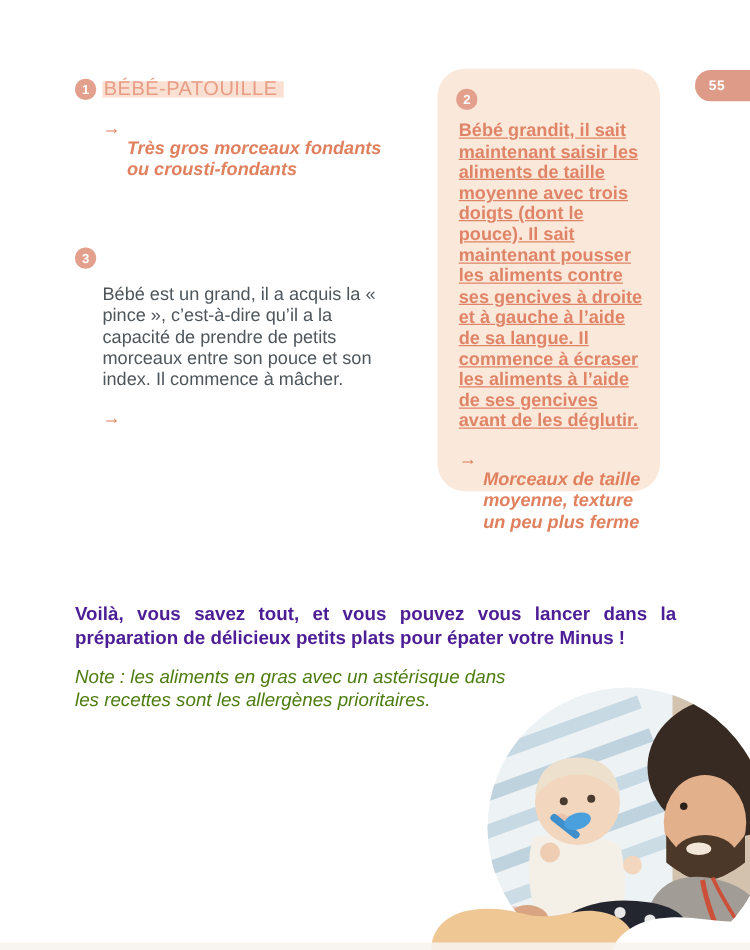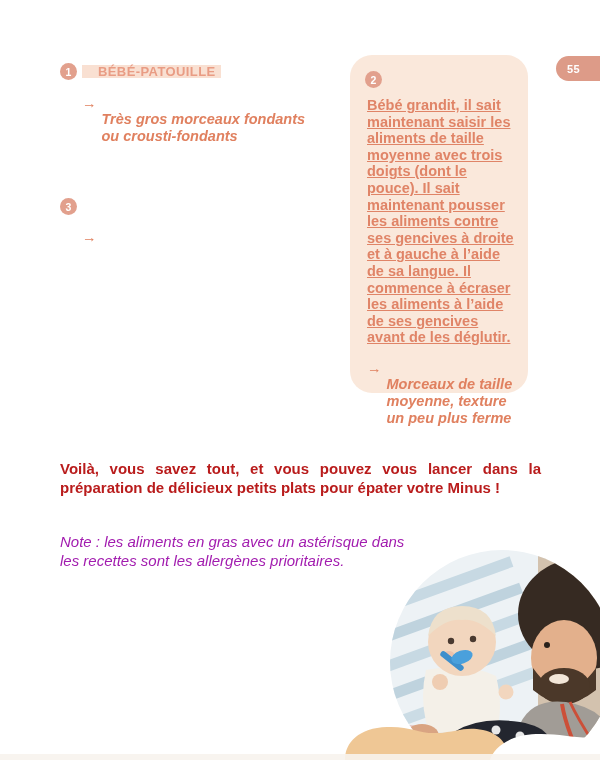--- a/index.html
+++ b/index.html
@@ -19,22 +19,22 @@
   }
   
   .num-badge {
     flex:0 0 auto; width:17px; height:17px; border-radius:50%;
     background:#E2A08D; color:#fff; font-weight:bold; font-size:10.5px;
     display:inline-flex; align-items:center; justify-content:center;
     margin-top:1px;
   }
   .sec-head { display:flex; align-items:flex-start; gap:5px; }
   .sec-title {
-    color:#E99C84; font-weight:bold; font-size:13px; letter-spacing:0.4px;
-    line-height:19px; padding:0 5px 0 16px;
+    color:#E99C84; font-weight:normal; font-size:16px; letter-spacing:0.4px;
+    line-height:19px; padding:0 5px 0 1px;
     background:linear-gradient(#F9E0D2,#F9E0D2) no-repeat left 55% / 100% 13px;
   }
   .box .sec-title {
     background:linear-gradient(#F3D3C1,#F3D3C1) no-repeat left 55% / 100% 13px;
   }
   .sec-body {
     margin:13px 0 0 22px; width:238px;
     color:#4E565C; font-size:14.5px; line-height:17px;
   }
   .tip {
@@ -52,27 +52,27 @@
     background:#FAE8DB; border-radius:22px; box-sizing:border-box;
     padding:15px 13px 0 15px;
   }
   .box .sec-body {
     margin:9px 0 0 2px; width:148px;
     color:#E08467; font-weight:bold; font-size:14.5px; line-height:16.6px;text-decoration:underline;
   }
   .box .tip { margin:14px 0 0 2px; }
   
   .closing {
-    position:absolute; left:60px; top:444px; width:481px;
-    color:#b91c1c; font-weight:bold; font-size:15px; line-height:19px;
+    position:absolute; left:60px; top:467px; width:481px;
+    color:#4c1d95; font-weight:bold; font-size:15px; line-height:19px;
     text-align:justify;
   }
   .note {
     position:absolute; left:60px; top:517px; width:352px;
-    color:#a21caf; font-style:italic; font-size:15px; line-height:19px;
+    color:#4d7c0f; font-style:italic; font-size:15px; line-height:19px;
   }
   
   .photo-wrap { position:absolute; left:370px; top:540px; width:240px; height:230px; }
   .blob-tan   { position:absolute; left:345px; top:718px; width:165px; height:42px; }
   .blob-white { position:absolute; left:490px; top:725px; width:110px; height:35px; }
   .bottom-strip {
     position:absolute; left:0; bottom:0; width:600px; height:6px;
     background:rgba(247,243,237,0.9);
   }
 </style>
@@ -94,20 +94,21 @@
       <span class="tip-arrow">→</span>
       <span class="tip-text">Très gros morceaux fondants
 ou crousti-fondants</span>
     </div>
   </div>
 
   <div class="section section-3">
     <div class="sec-head">
       <span class="num-badge">3</span>
     </div>
+    <p class="sec-body">Bébé est un grand, il a acquis la « pince », c’est-à-dire qu’il a la capacité de prendre de petits morceaux entre son pouce et son index. Il commence à mâcher.</p>
     <div class="tip">
       <span class="tip-arrow">→</span>
     </div>
   </div>
 
 </div>
 
 <div class="box">
   <div class="sec-head">
     <span class="num-badge">2</span>

